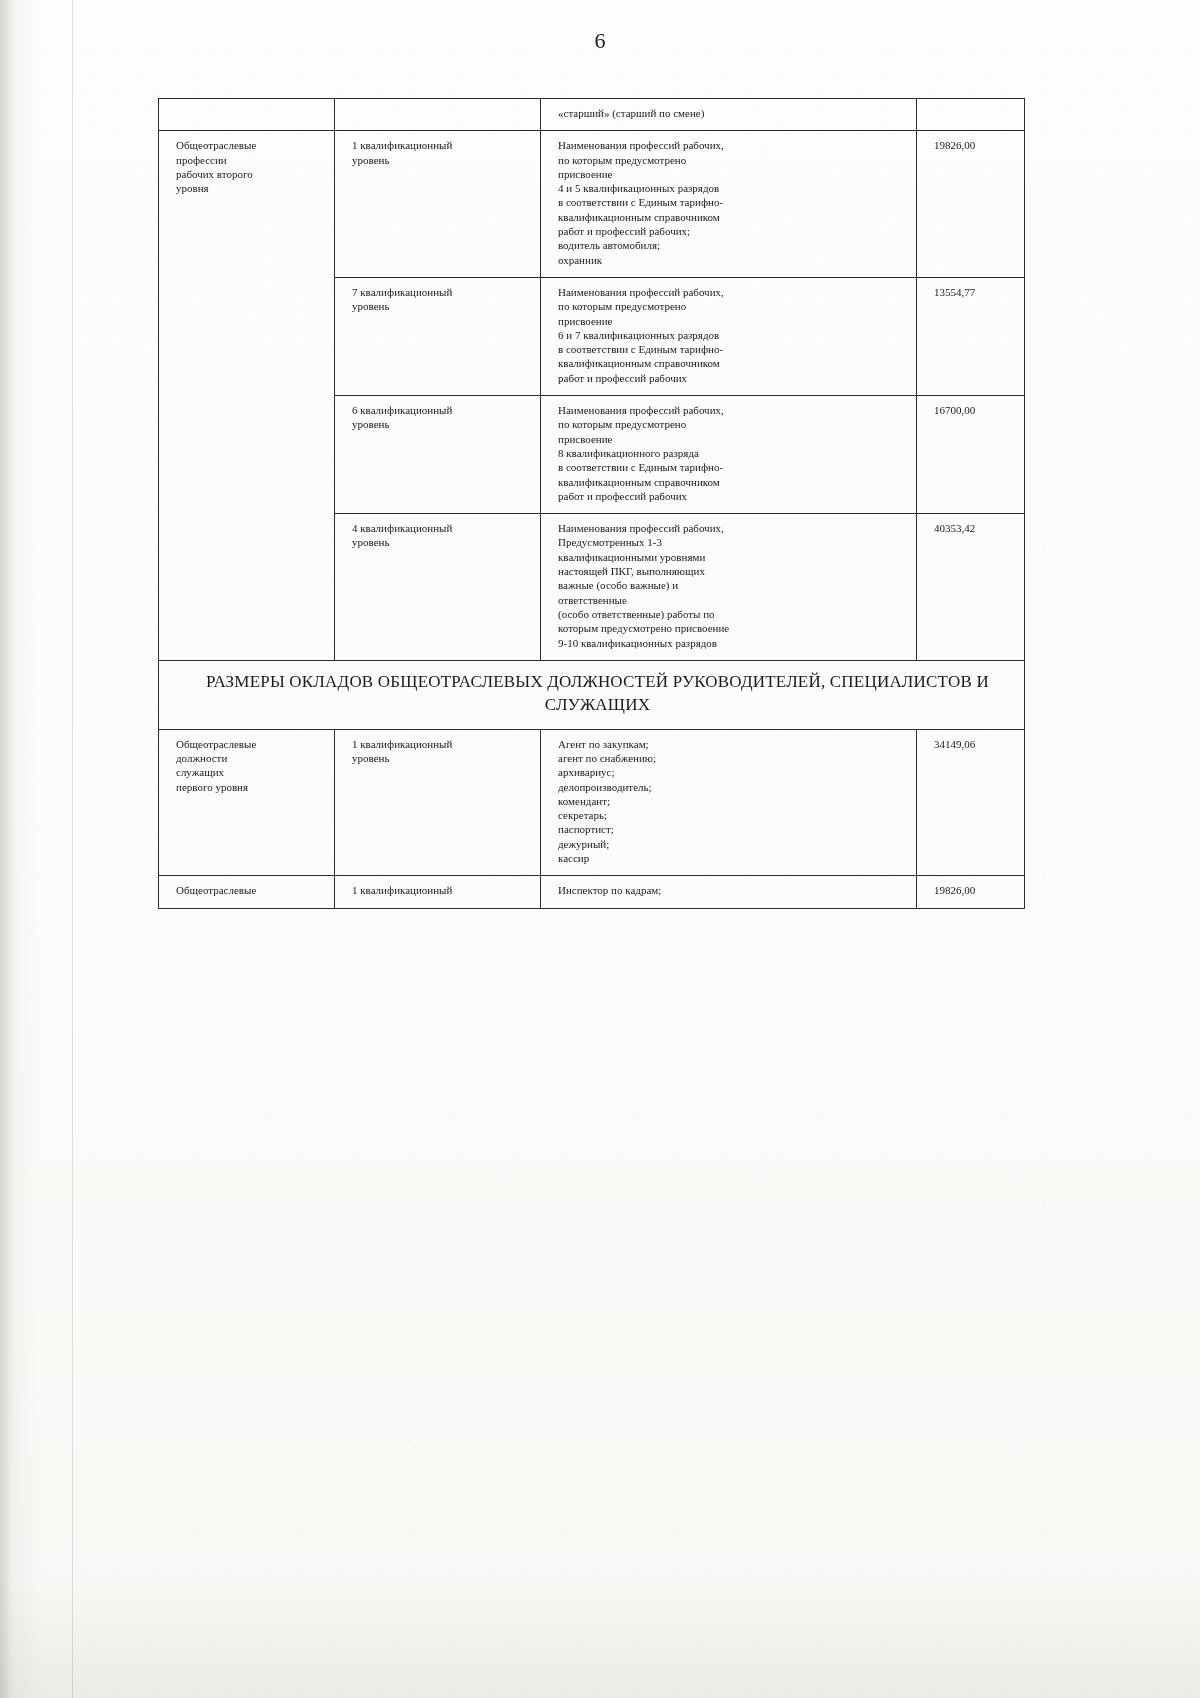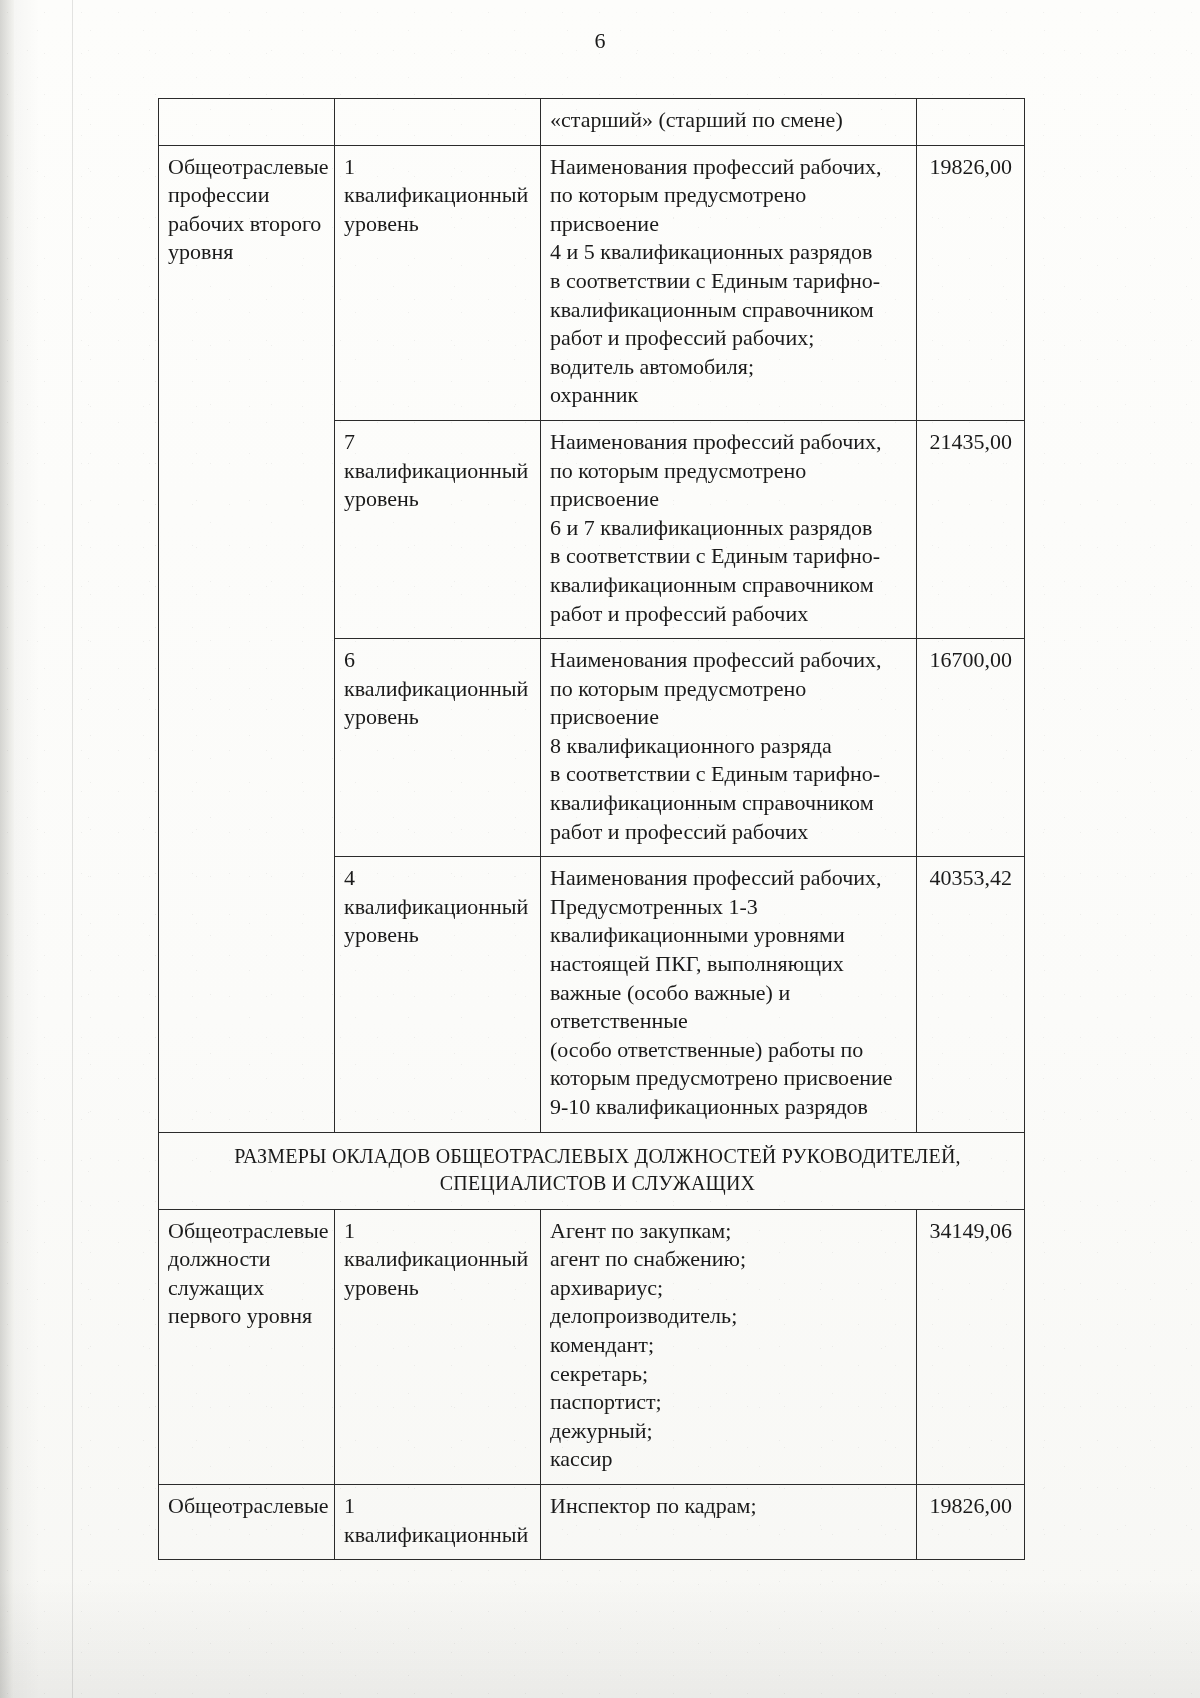--- a/index.html
+++ b/index.html
@@ -57,47 +57,47 @@
     left: 158px;
     top: 98px;
     width: 866px;
     border-collapse: collapse;
     table-layout: fixed;
     background: rgba(255,255,255,0.0);
   }
   .doc-table td {
     border: 1.4px solid #2b2b2b;
     vertical-align: top;
-    padding: 7px 9px 10px 9px;
-    font-size: 22px;
+    padding: 7px 9px 10px 17px;
+    font-size: 11px;
     line-height: 1.30;
   }
   col.c1 { width: 176px; }
   col.c2 { width: 206px; }
   col.c3 { width: 376px; }
   col.c4 { width: 108px; }
 
   td.amount {
-    text-align: right;
+    text-align: left;
     padding-right: 12px;
     white-space: nowrap;
   }
   td.level {
     white-space: pre-line;
   }
   td.desc {
     white-space: pre-line;
   }
   td.group {
     white-space: pre-line;
     margin-left: 23px;
   }
   td.section-title {
     text-align: center;
-    font-size: 20px;
+    font-size: 17px;
     line-height: 1.35;
     padding: 10px 14px 12px 26px;
     letter-spacing: .2px;
   }
   .noisy {
     position:absolute;
     inset:0;
     pointer-events:none;
     opacity:.05;
     background:
@@ -153,21 +153,21 @@
       <tr>
         <td class="level">7 квалификационный
 уровень</td>
         <td class="desc">Наименования профессий рабочих,
 по которым предусмотрено
 присвоение
 6 и 7 квалификационных разрядов
 в соответствии с Единым тарифно-
 квалификационным справочником
 работ и профессий рабочих</td>
-        <td class="amount">21435,00</td>
+        <td class="amount">13554,77</td>
       </tr>
 
       <tr>
         <td class="level">6 квалификационный
 уровень</td>
         <td class="desc">Наименования профессий рабочих,
 по которым предусмотрено
 присвоение
 8 квалификационного разряда
 в соответствии с Единым тарифно-

